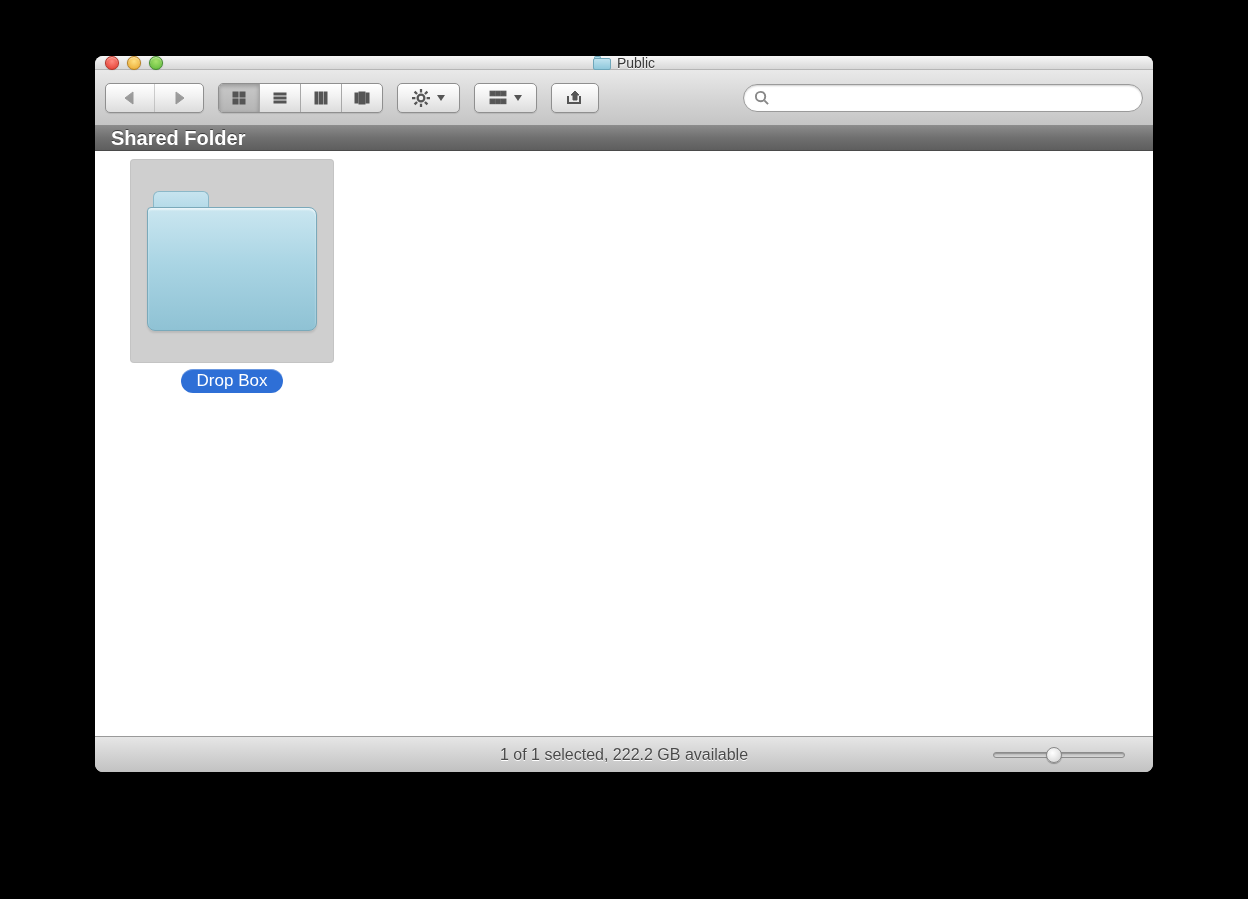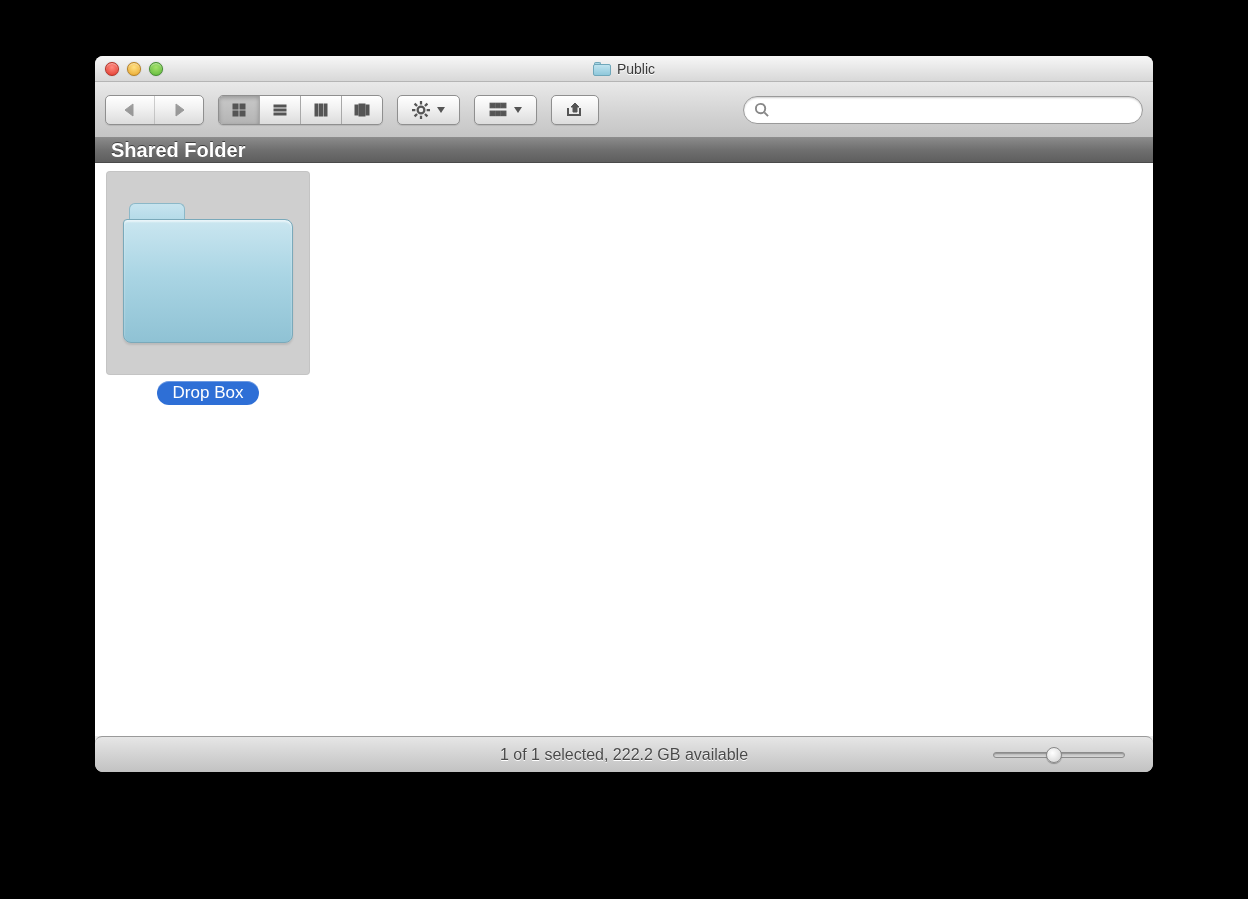--- a/index.html
+++ b/index.html
@@ -18,21 +18,21 @@
     margin-top: 56px;
     border-radius: 8px;
     background: #ededed;
     box-shadow: 0 20px 60px rgba(0,0,0,0.6), 0 0 0 1px rgba(0,0,0,0.25);
     overflow: hidden;
     display: flex;
     flex-direction: column;
   }
   
   .titlebar {
-    height: 26px;
+    height: 14px;
     background: linear-gradient(to bottom, #f7f7f7 0%, #e9e9e9 45%, #d8d8d8 100%);
     border-bottom: 1px solid #b5b5b5;
     display: flex;
     align-items: center;
     position: relative;
   }
   .traffic-lights {
     display: flex;
     gap: 8px;
     padding-left: 10px;
@@ -132,21 +132,21 @@
     font-size: 20px;
     font-weight: 600;
     display:flex; align-items:center;
     padding: 0 16px;
     text-shadow: 0 -1px 0 rgba(0,0,0,0.5);
   }
   
   .content {
     flex: 1;
     background: #fff;
-    padding: 8px 8px;
+    padding: 8px 32px;
     overflow: auto;
     display: flex; flex-wrap: wrap; align-content: flex-start;
   }
   .item {
     width: 210px;
     display: flex; flex-direction: column; align-items: center;
     gap: 6px;
   }
   .item .thumb {
     width: 204px; height: 204px;
@@ -180,21 +180,20 @@
   
   .statusbar {
     height: 36px;
     background: linear-gradient(to bottom, #e6e6e6 0%, #d0d0d0 60%, #c2c2c2 100%);
     border-top: 1px solid #9a9a9a;
     display: flex; align-items: center; justify-content: center;
     position: relative;
     color: #4a4a4a;
     font-size: 16px;
     text-shadow: 0 1px 0 #fff;
-    border-radius: 7px;
   }
   .slider {
     position: absolute; right: 28px; top: 50%; transform: translateY(-50%);
     width: 132px; height: 6px;
     background: linear-gradient(to bottom,#b8b8b8,#d8d8d8);
     border: 1px solid #8c8c8c;
     border-radius: 3px;
     box-shadow: inset 0 1px 1px rgba(0,0,0,0.2);
   }
   .slider .knob {

